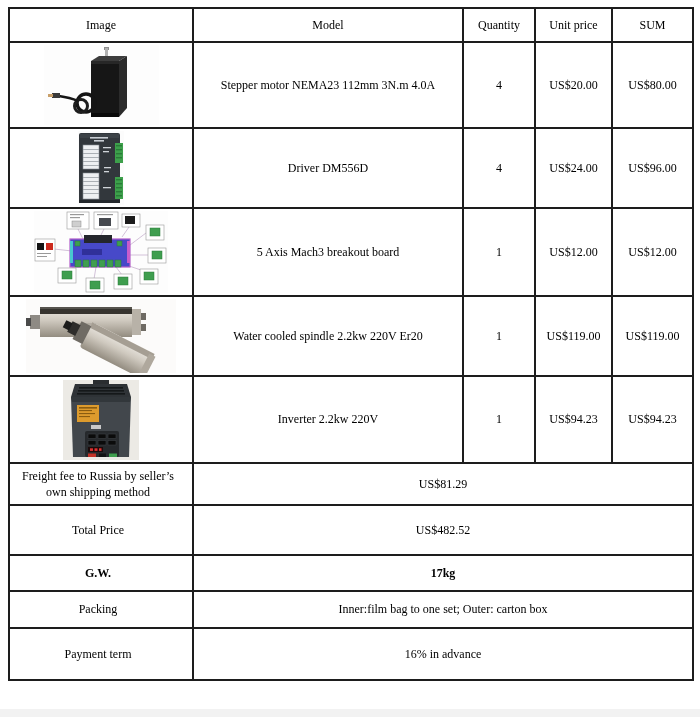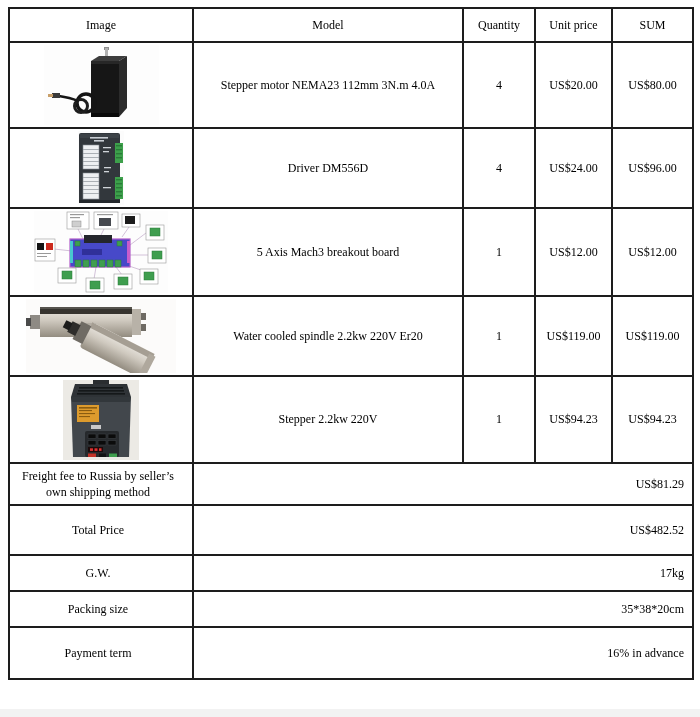--- a/index.html
+++ b/index.html
@@ -28,30 +28,30 @@
   }
   thead th { height: 34px; text-align: center; border-bottom: 3px solid #101010; }
 
   tr.prod-1 td { height: 84px; }
   tr.prod-2 td { height: 72px; }
   tr.prod-3 td { height: 85px; }
   tr.prod-4 td { height: 67px; }
   tr.prod-5 td { height: 87px; }
   tr.sum-1 td { height: 42px; }
   tr.sum-2 td { height: 50px; }
-  tr.sum-3 td { height: 36px; }
+  tr.sum-3 td { height: 36px; font-weight: bold; }
   tr.sum-4 td { height: 37px; }
   tr.sum-5 td { height: 36px; }
   tr.sum-6 td { height: 52px; }
 
   td.img-cell { text-align: center; padding: 2px; }
   td.img-cell svg { display: inline-block; vertical-align: middle; }
   td.model-cell, td.qty-cell, td.price-cell, td.sumv-cell { text-align: center; padding: 2px 3px; }
   td.label-cell { text-align: center; padding: 2px 10px 2px 4px; line-height: 1.35; }
-  td.value-cell { text-align: right; padding: 2px 8px; }
+  td.value-cell { text-align: center; padding: 2px 8px; }
 </style>
 </head>
 <body>
 
 <div class="page">
   <table class="quote">
     <colgroup>
       <col style="width:184px">
         <col style="width:270px">
         <col style="width:72px">
@@ -273,41 +273,41 @@
             </g>
             <rect x="25" y="67" width="15" height="5" fill="#1c0a0a"></rect>
             <rect x="27" y="68.3" width="3" height="2.6" fill="#e03030"></rect>
             <rect x="31.5" y="68.3" width="3" height="2.6" fill="#e03030"></rect>
             <rect x="36" y="68.3" width="2.5" height="2.6" fill="#e03030"></rect>
             <rect x="25" y="73.5" width="8" height="3.5" fill="#c33227"></rect>
             <rect x="36" y="73.5" width="7" height="3.5" fill="#111111"></rect>
             <rect x="46" y="73.5" width="8" height="3.5" fill="#3f9e4e"></rect>
           </svg>
         </td>
-        <td class="model-cell">Stepper 2.2kw 220V</td>
+        <td class="model-cell">Inverter 2.2kw 220V</td>
         <td class="qty-cell">1</td>
         <td class="price-cell">US$94.23</td>
         <td class="sumv-cell">US$94.23</td>
       </tr>
 
       <tr class="sum-1">
         <td class="label-cell">Freight fee to Russia by seller’s own shipping method</td>
         <td class="value-cell" colspan="4">US$81.29</td>
       </tr>
       <tr class="sum-2">
         <td class="label-cell">Total Price</td>
         <td class="value-cell" colspan="4">US$482.52</td>
       </tr>
       <tr class="sum-3">
         <td class="label-cell">G.W.</td>
         <td class="value-cell" colspan="4">17kg</td>
       </tr>
-      <tr class="sum-5">
-        <td class="label-cell">Packing size</td>
-        <td class="value-cell" colspan="4">35*38*20cm</td>
+      <tr class="sum-4">
+        <td class="label-cell">Packing</td>
+        <td class="value-cell" colspan="4">Inner:film bag to one set;  Outer: carton box</td>
       </tr>
       <tr class="sum-6">
         <td class="label-cell">Payment term</td>
         <td class="value-cell" colspan="4">16% in advance</td>
       </tr>
 
     </tbody>
   </table>
   <div class="bottom-strip"></div>
 </div>

